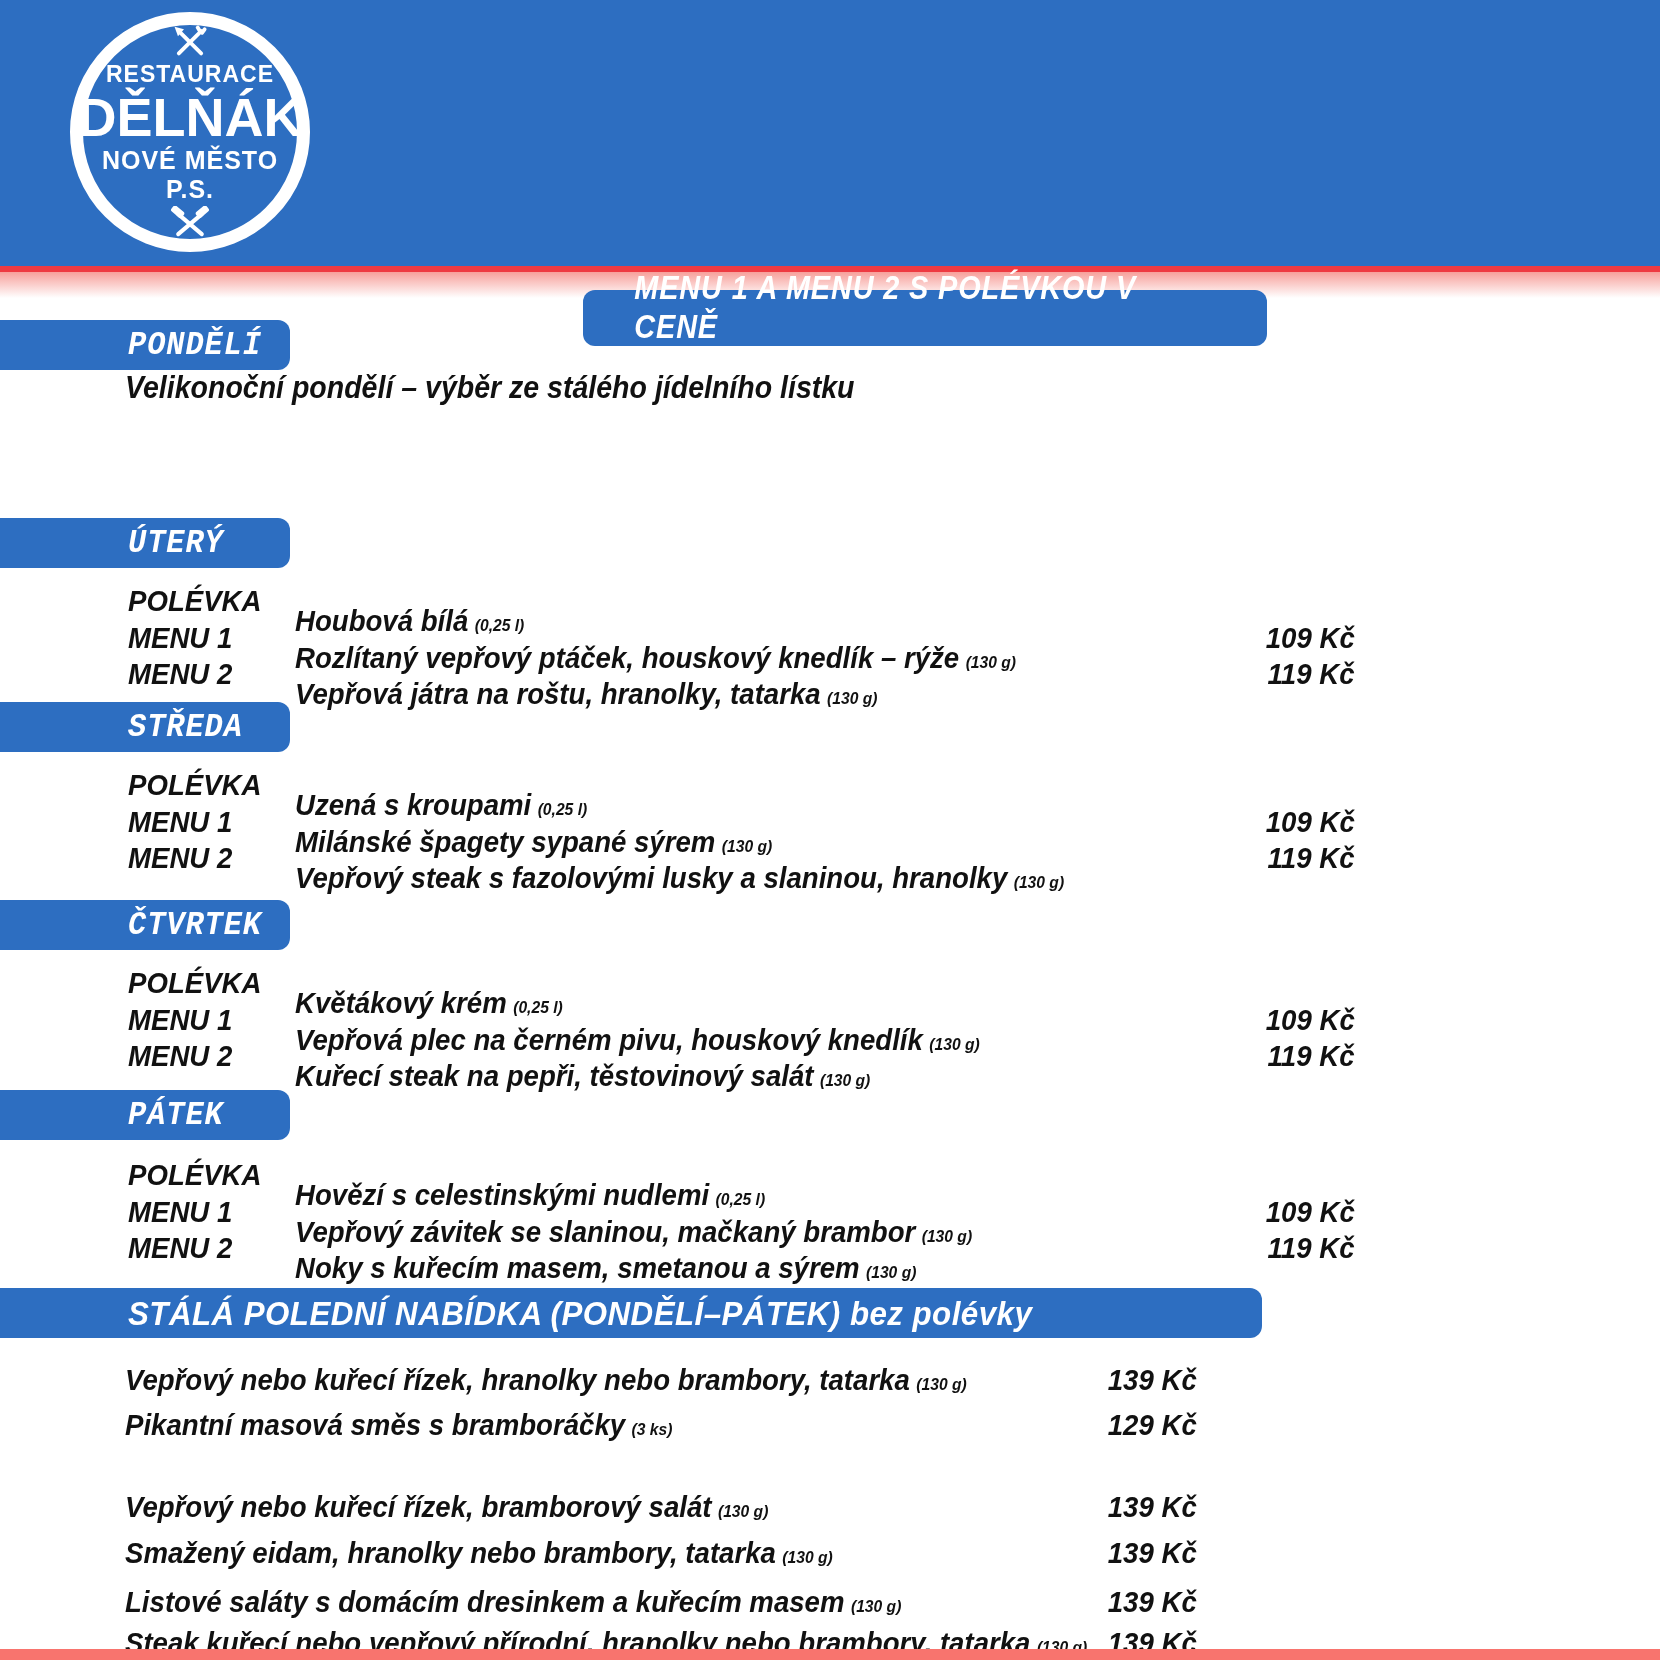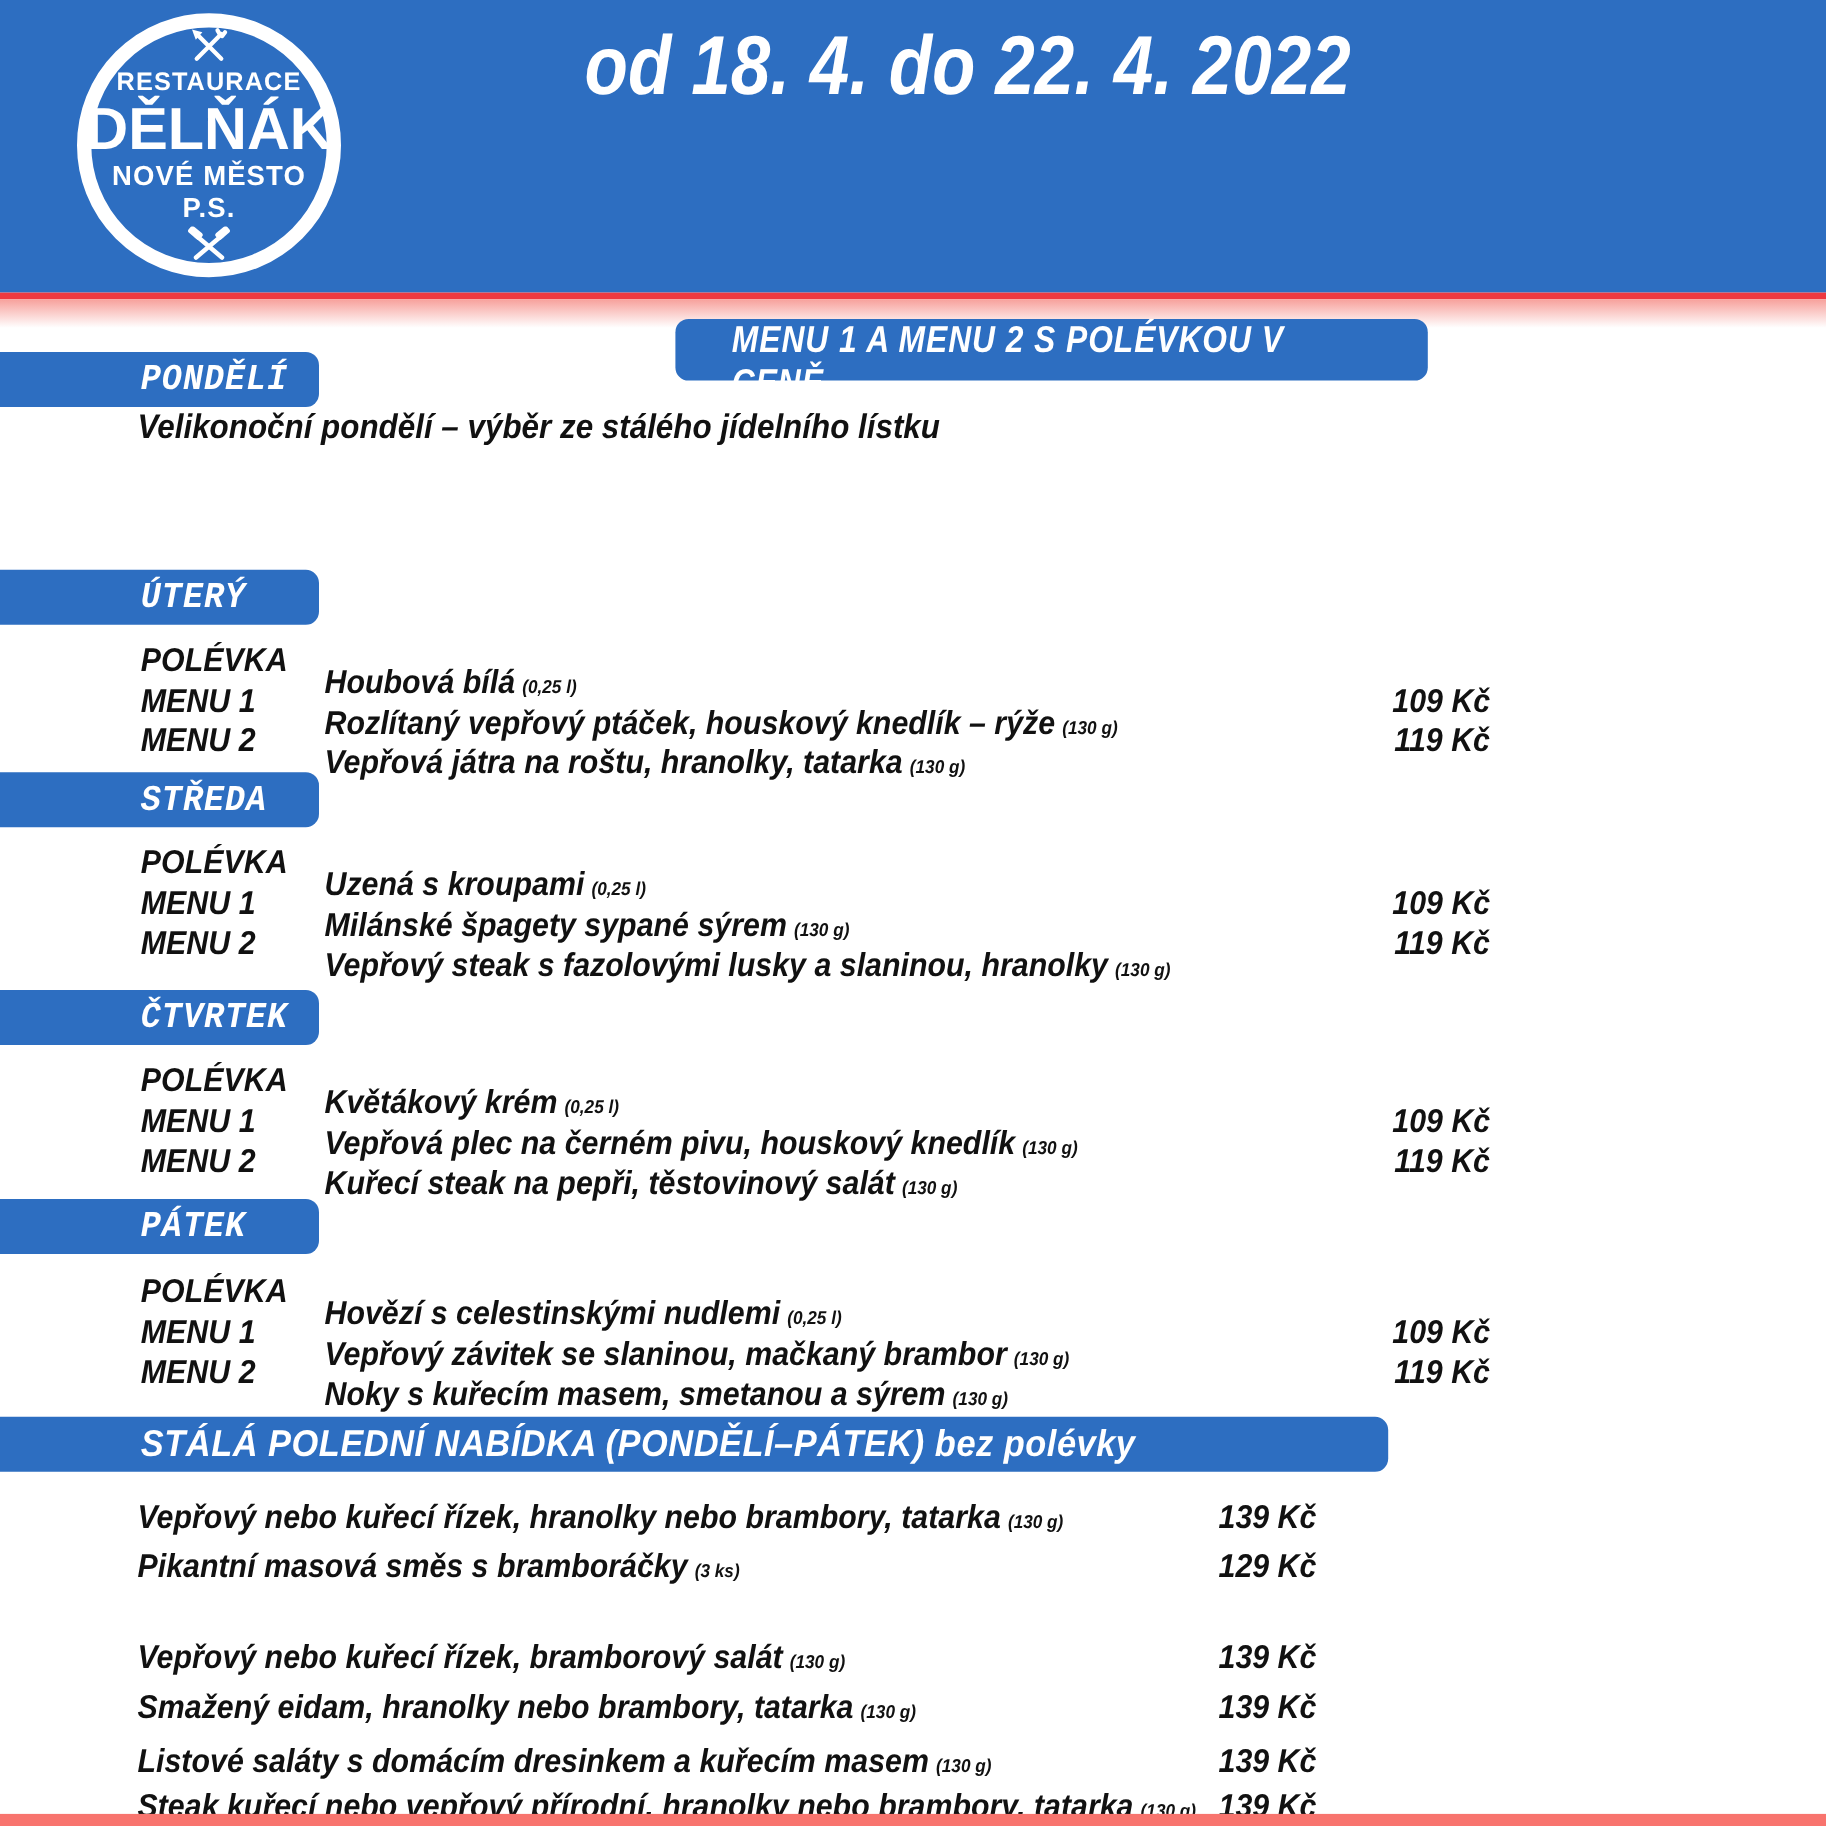--- a/index.html
+++ b/index.html
@@ -19,21 +19,21 @@
   .logo-name{font-size:54px;font-weight:bold;letter-spacing:0;line-height:1;}
   .logo-line2{font-size:25px;font-weight:bold;letter-spacing:1px;}
 
   .title-block{position:absolute;left:400px;top:22px;width:960px;text-align:center;color:#fff;}
   .title{font-size:102px;font-weight:bold;font-style:italic;line-height:1.25;white-space:nowrap;}
   .subtitle{font-size:76px;font-weight:bold;font-style:italic;line-height:1.0;white-space:nowrap;}
   .cxc{display:inline-block;transform:scaleX(0.85);transform-origin:50% 50%;}
 
   
   .note-badge{position:absolute;left:583px;top:290px;width:684px;height:56px;background:#2d6ec1;
-              border-radius:12px;display:flex;align-items:flex-start;justify-content:center;margin-left:31px;}
+              border-radius:12px;display:flex;align-items:flex-end;justify-content:center;}
   .note-badge span{color:#fff;font-size:34px;font-weight:bold;font-style:italic;letter-spacing:1px;}
 
   .day-badge{position:absolute;left:0;top:0;width:290px;height:50px;background:#2d6ec1;
              border-radius:0 12px 12px 0;display:flex;align-items:center;font-family:Liberation Mono, monospace;}
   .day-badge .cond{margin-left:128px;color:#fff;font-size:33px;font-weight:bold;font-style:italic;
                    letter-spacing:1px;}
 
   .band{position:absolute;left:0;top:1288px;width:1262px;height:50px;background:#2d6ec1;
         border-radius:0 12px 12px 0;display:flex;align-items:center;}
   .band .cond{margin-left:128px;color:#fff;font-size:34px;font-weight:bold;font-style:italic;
@@ -84,21 +84,20 @@
       <svg width="54" height="38" viewBox="0 0 52 36">
         <g stroke="#fff" stroke-width="4.5" stroke-linecap="round">
           <line x1="13" y1="9" x2="39" y2="31"></line>
           <line x1="39" y1="9" x2="13" y2="31"></line>
         </g>
         <rect x="5" y="2" width="15" height="8" rx="2.5" transform="rotate(40 12 6)" fill="#fff"></rect>
         <rect x="32" y="2" width="15" height="8" rx="2.5" transform="rotate(-40 40 6)" fill="#fff"></rect>
       </svg>
     </div>
     <div class="title-block">
-      <div class="subtitle"><span class="cxc">od 18. 4. do 22. 4. 2022</span></div>
     </div>
   </div>
   <div class="divider-red"></div>
   <div class="divider-fade"></div>
 
   <div class="note-badge">
     <span class="cxc">MENU 1 A MENU 2 S POLÉVKOU V CENĚ</span>
   </div>
 
   <div class="monday-badge-wrap day-badge">

